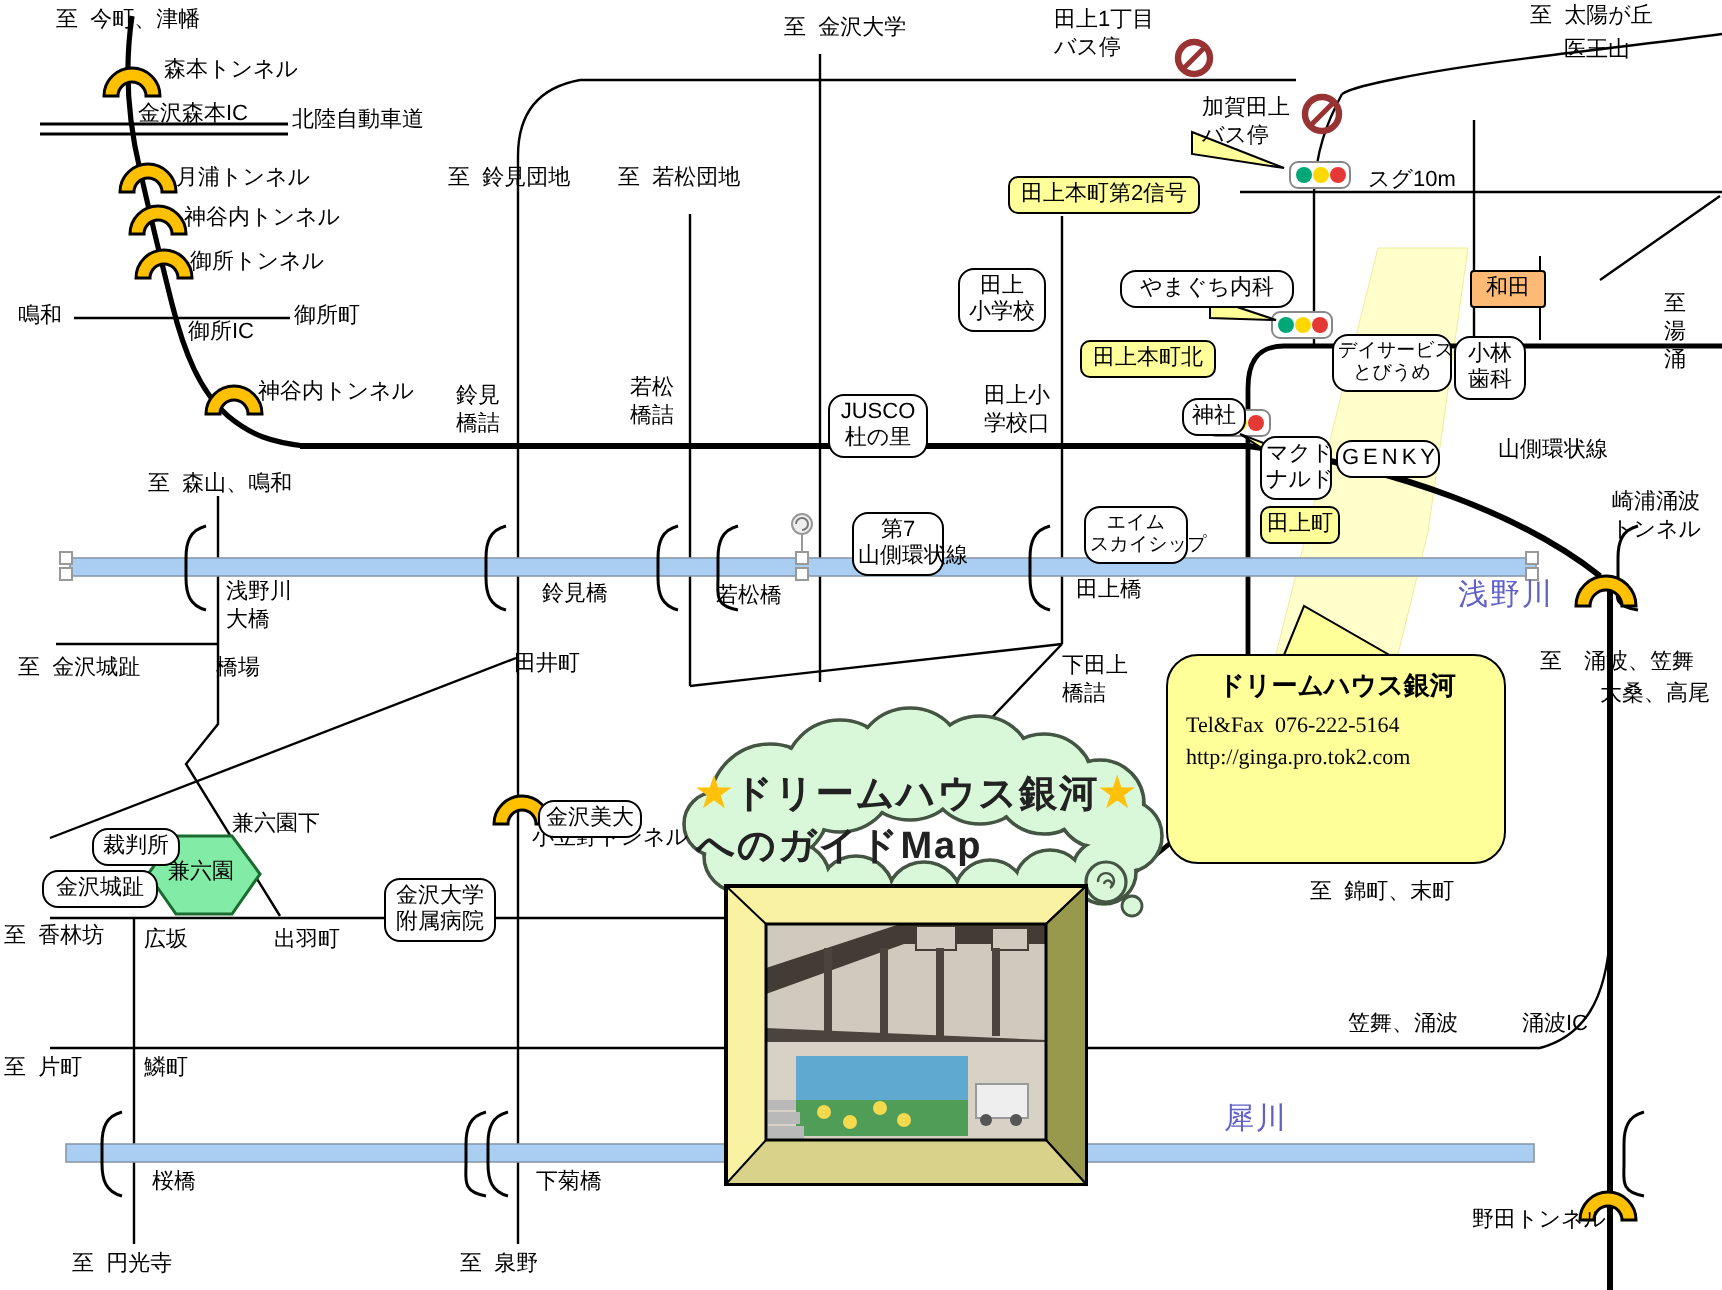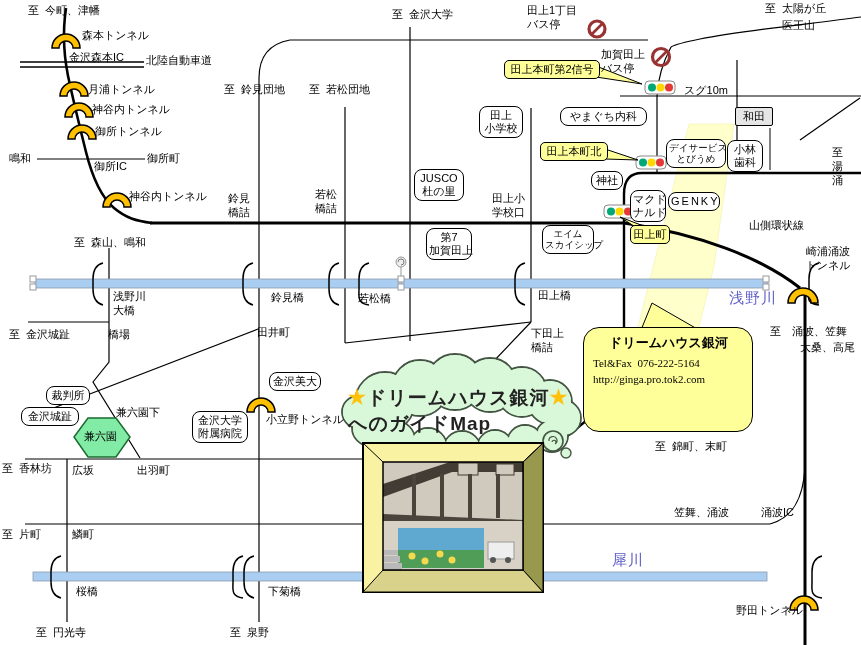--- a/index.html
+++ b/index.html
@@ -1,24 +1,24 @@
 <!DOCTYPE html>
 <html><head>
 <meta charset="utf-8">
 <style>
   html,body{margin:0;padding:0;background:#fff;}
   #map{position:relative;width:861px;height:645px;background:#fff;overflow:hidden;
        font-family:"Liberation Sans",sans-serif;}
   #geo{position:absolute;left:0;top:0;z-index:1;}
   .lb{position:absolute;z-index:3;font:11px/1.25 "Liberation Sans",sans-serif;color:#000;white-space:pre;}
   .wbox,.ybox,.gbox{position:absolute;z-index:3;border:1px solid #000;text-align:center;
-       font:11px/1.2 "Liberation Sans",sans-serif;color:#000;padding:2px 2px;white-space:pre;box-sizing:border-box;}
+       font:11px/1.2 "Liberation Sans",sans-serif;color:#000;padding:2px 2px;white-space:pre;box-sizing:border-box;margin-top:28px;}
   .wbox{background:#fff;border-radius:8px;}
   .ybox{background:#FFFF99;border-radius:5px;}
-  .gbox{background:#e5e5e5;border-radius:2px;}
+  .gbox{background:#fdba74;border-radius:2px;}
   .rivname{font-size:15px;color:#6060C8;letter-spacing:1px;}
   .small{font-size:9.5px;}
   .cloudtitle{position:absolute;z-index:3;left:348px;top:384px;width:232px;text-align:left;
        font:bold 19px/1.35 "Liberation Sans",sans-serif;color:#222;letter-spacing:1px;}
   .cloudtitle .star{color:#FFC10A;font-size:20px;}
   #infobox{position:absolute;z-index:3;left:583px;top:327px;width:170px;height:105px;
        background:#FFFF99;border:1.5px solid #000;border-radius:16px;padding:7px 8px 0 9px;box-sizing:border-box;}
   #infobox .ttl{font:bold 13px/1.2 "Liberation Sans",sans-serif;text-align:center;margin-bottom:5px;}
   #infobox .ln{font:11px/1.45 "Liberation Serif",serif;white-space:pre;}
 </style>
@@ -295,21 +295,21 @@
 <div class="wbox" style="left:591px;top:171px;width:32px">神社</div>
 <div class="wbox" style="left:630px;top:190px;width:36px">マクド
 ナルド</div>
 <div class="wbox" style="left:668px;top:192px;width:52px;letter-spacing:2px">GENKY</div>
 <div class="ybox" style="left:630px;top:225px;width:40px">田上町</div>
 <div class="wbox" style="left:479px;top:106px;width:44px">田上
 小学校</div>
 <div class="wbox" style="left:414px;top:169px;width:50px">JUSCO
 杜の里</div>
 <div class="wbox" style="left:426px;top:228px;width:46px">第7
-加賀田上</div>
+山側環状線</div>
 <div class="wbox small" style="left:542px;top:225px;width:52px">エイム
 スカイシップ</div>
 <div class="wbox" style="left:46px;top:386px;width:44px">裁判所</div>
 <div class="wbox" style="left:21px;top:407px;width:58px">金沢城趾</div>
 <div class="wbox" style="left:192px;top:411px;width:56px">金沢大学
 附属病院</div>
 <div class="wbox" style="left:269px;top:372px;width:52px">金沢美大</div>
 
 <div class="cloudtitle">
   <div><span class="star">★</span><span>ドリームハウス銀河</span><span class="star">★</span></div>

